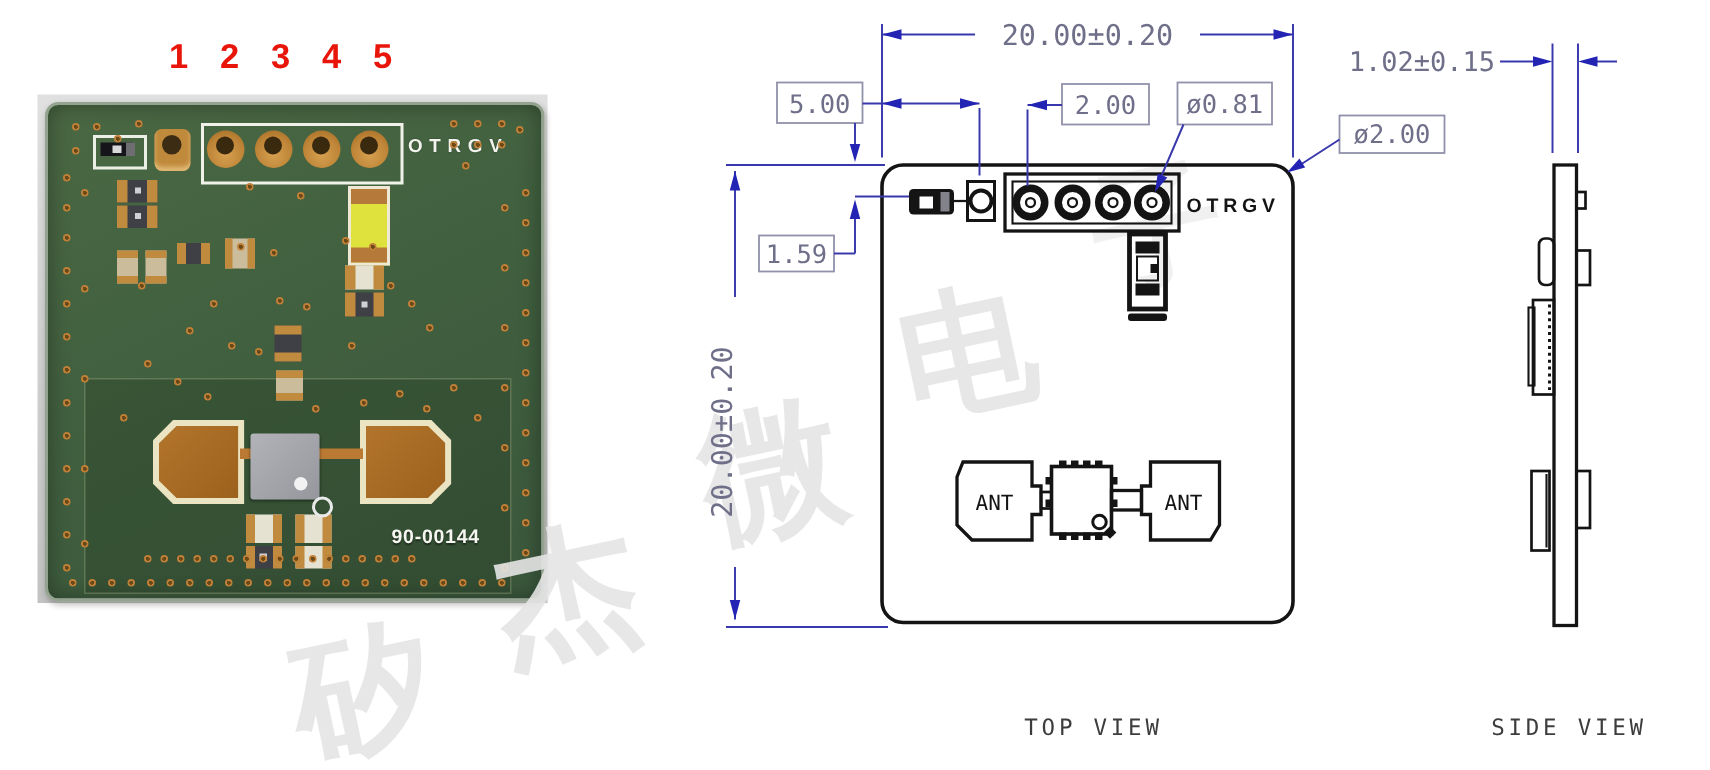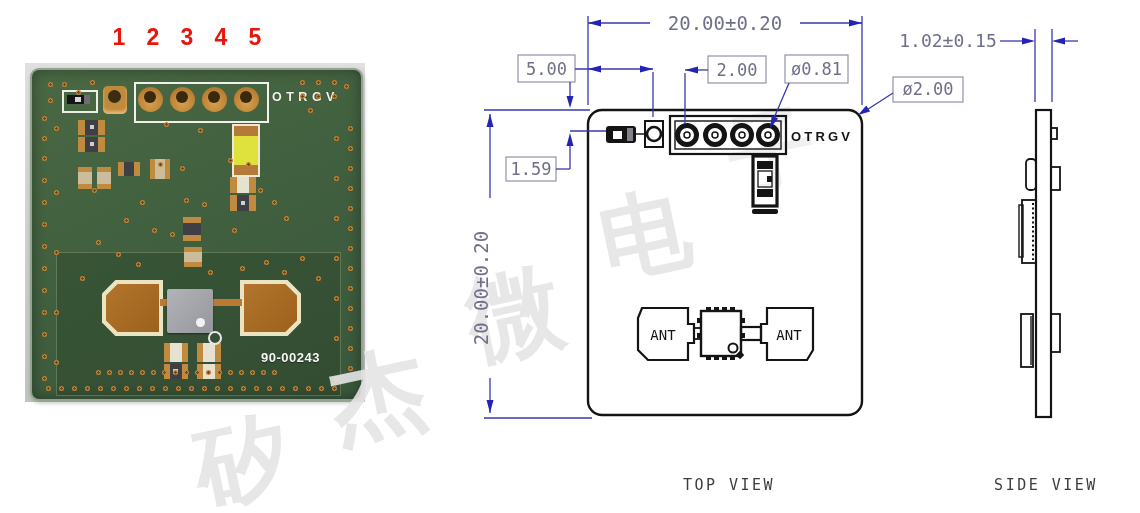--- a/index.html
+++ b/index.html
@@ -182,21 +182,21 @@
       <div class="ant ant-r" style="left:208px;top:210px;">
           <i></i>
         </div>
       <div class="trace" style="left:128px;top:229px;width:10px;"></div>
       <div class="trace" style="left:179px;top:229px;width:31px;"></div>
       <div class="chip">
         <div class="dot"></div>
       </div>
       <div class="ring"></div>
 
-      <div class="partnum">90-00243</div>
+      <div class="partnum">90-00144</div>
       <div id="via-layer">
           <div class="via" style="left: 16px; top: 12px;"></div>
           <div class="via" style="left: 30px; top: 12px;"></div>
           <div class="via" style="left: 16px; top: 28px;"></div>
           <div class="via" style="left: 44px; top: 20px;"></div>
           <div class="via" style="left: 58px; top: 10px;"></div>
           <div class="via" style="left: 268px; top: 10px;"></div>
           <div class="via" style="left: 284px; top: 10px;"></div>
           <div class="via" style="left: 300px; top: 10px;"></div>
           <div class="via" style="left: 268px; top: 24px;"></div>

